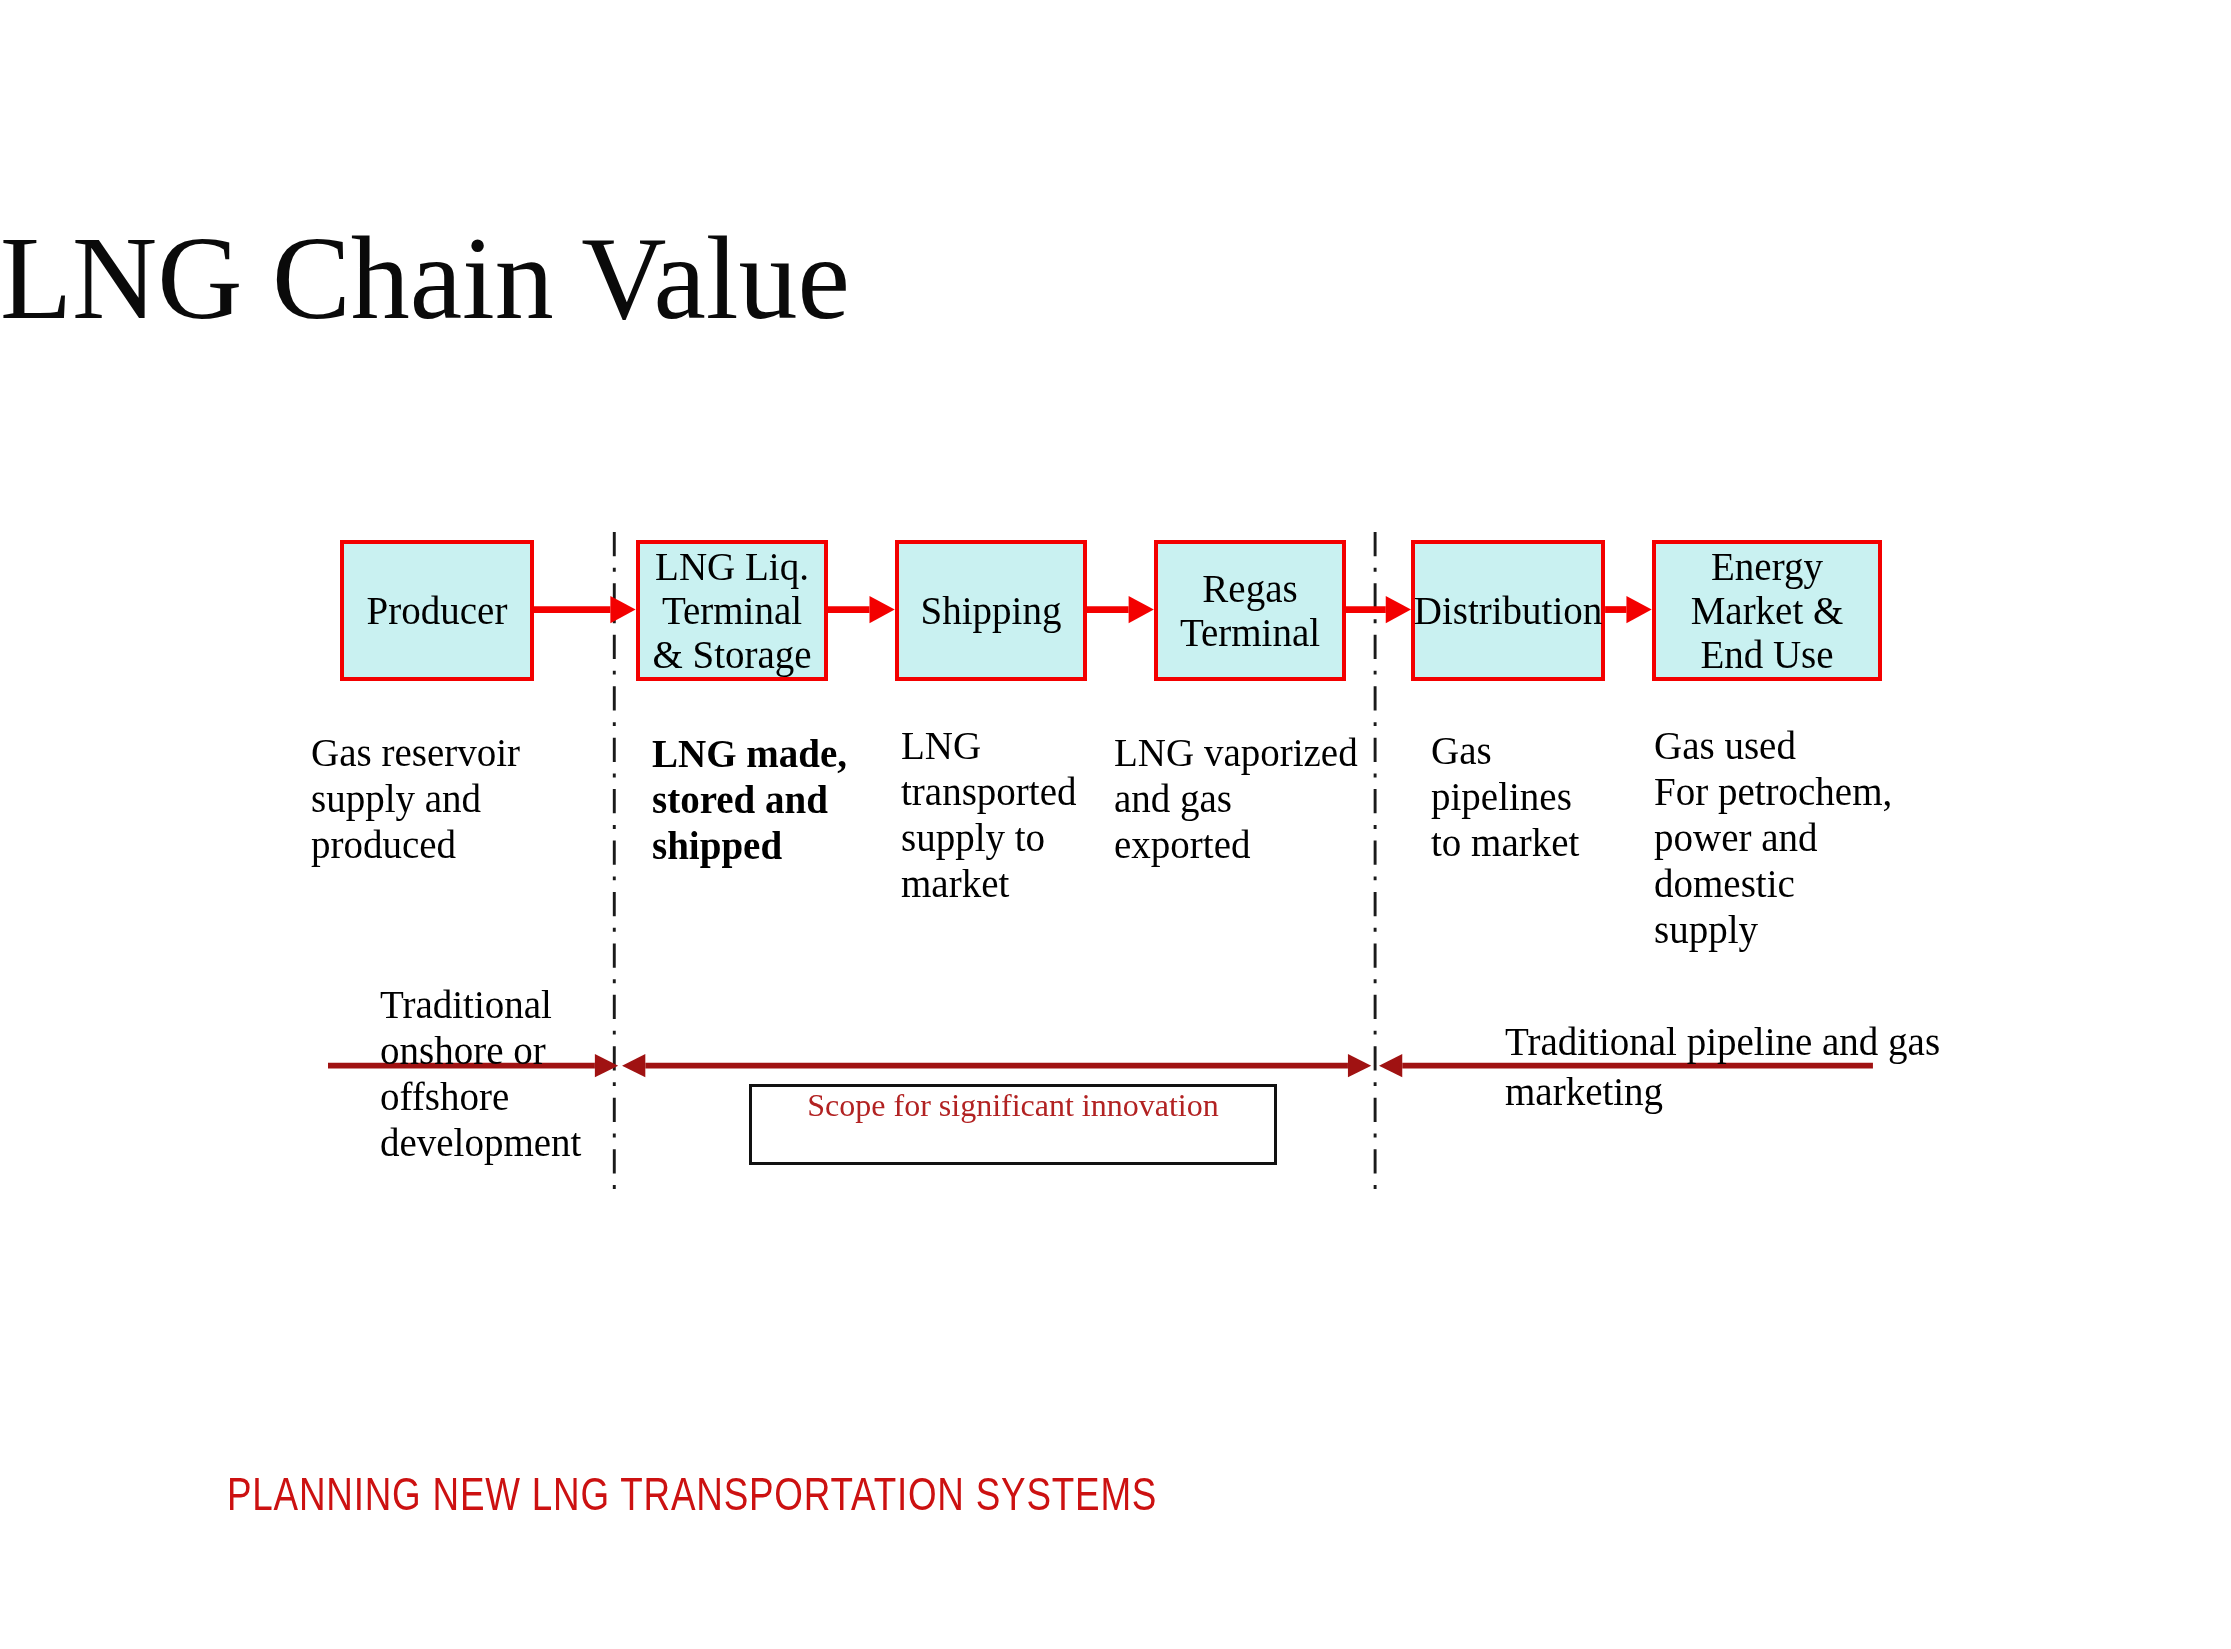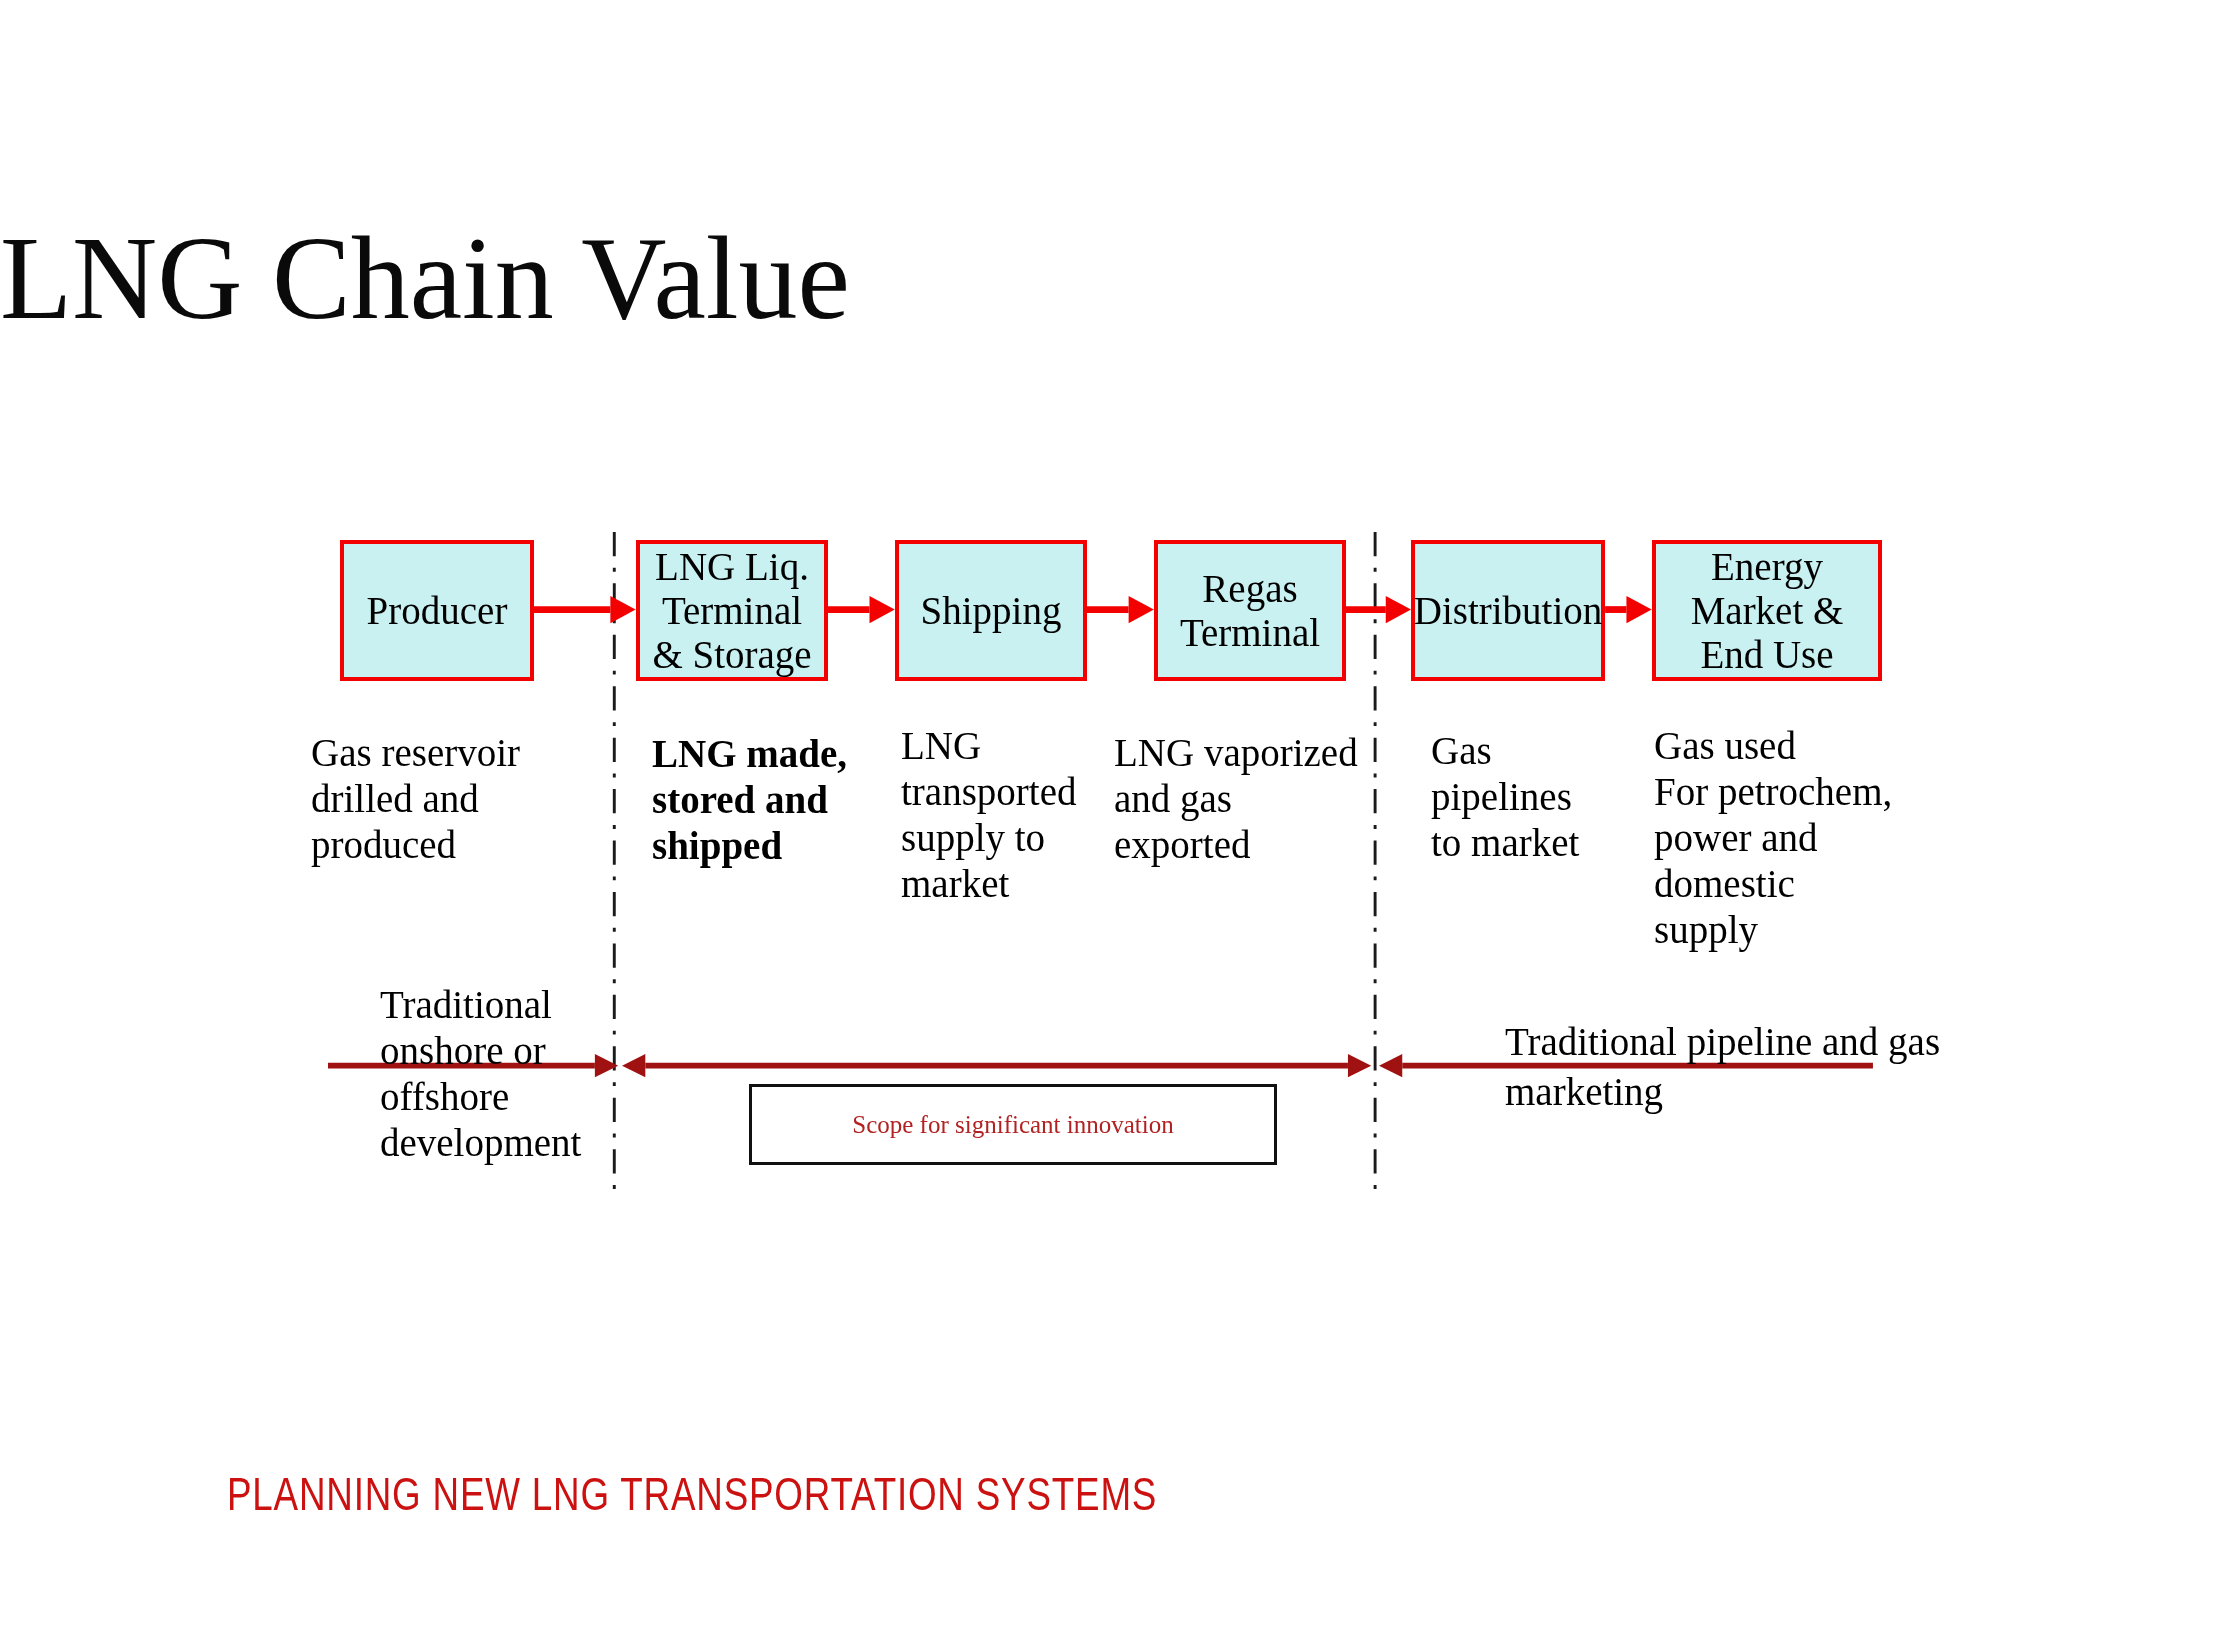--- a/index.html
+++ b/index.html
@@ -25,22 +25,22 @@
     position:absolute; z-index:2; font-size:39px; line-height:46px;
     white-space:pre-line; color:#000; text-align:left;
   }
   .seg-label {
     position:absolute; z-index:3; font-size:39px; line-height:46px;
     white-space:pre-line; color:#000;
   }
   .scope-box {
     position:absolute; left:749px; top:1084px; width:528px; height:81px; z-index:3;
     background:#ffffff; border:3.9px solid #111111; box-sizing:border-box;
-    display:flex; align-items:center; justify-content:center;
-    font-size:25px; color:var(--scope-text); white-space:pre;
+    display:flex; justify-content:center;
+    font-size:32px; color:var(--scope-text); white-space:pre;
   }
   .footer-line {
     position:absolute; left:227px; top:1467px; z-index:2;
     font-family:"Liberation Sans", sans-serif; font-size:46px; letter-spacing:1px;
     color:var(--footer-red); transform:scaleX(0.80); transform-origin:left center;
     white-space:pre;
   }
 </style>
 </head>
 <body>
@@ -100,21 +100,21 @@
 &amp; Storage</div>
   <div class="chain-box" style="left:895px;width:192px;">Shipping</div>
   <div class="chain-box" style="left:1154px;width:192px;">Regas
 Terminal</div>
   <div class="chain-box" style="left:1411px;width:194px;">Distribution</div>
   <div class="chain-box" style="left:1652px;width:230px;">Energy
 Market &amp;
 End Use</div>
 
   <div class="desc" style="left:311px;top:730px;">Gas reservoir
-drilled and
+supply and
 produced</div>
   <div class="desc" style="left:652px;top:731px;font-weight:bold;">LNG made,
 stored and
 shipped</div>
   <div class="desc" style="left:901px;top:723px;">LNG
 transported
 supply to
 market</div>
   <div class="desc" style="left:1431px;top:728px;">Gas
 pipelines

